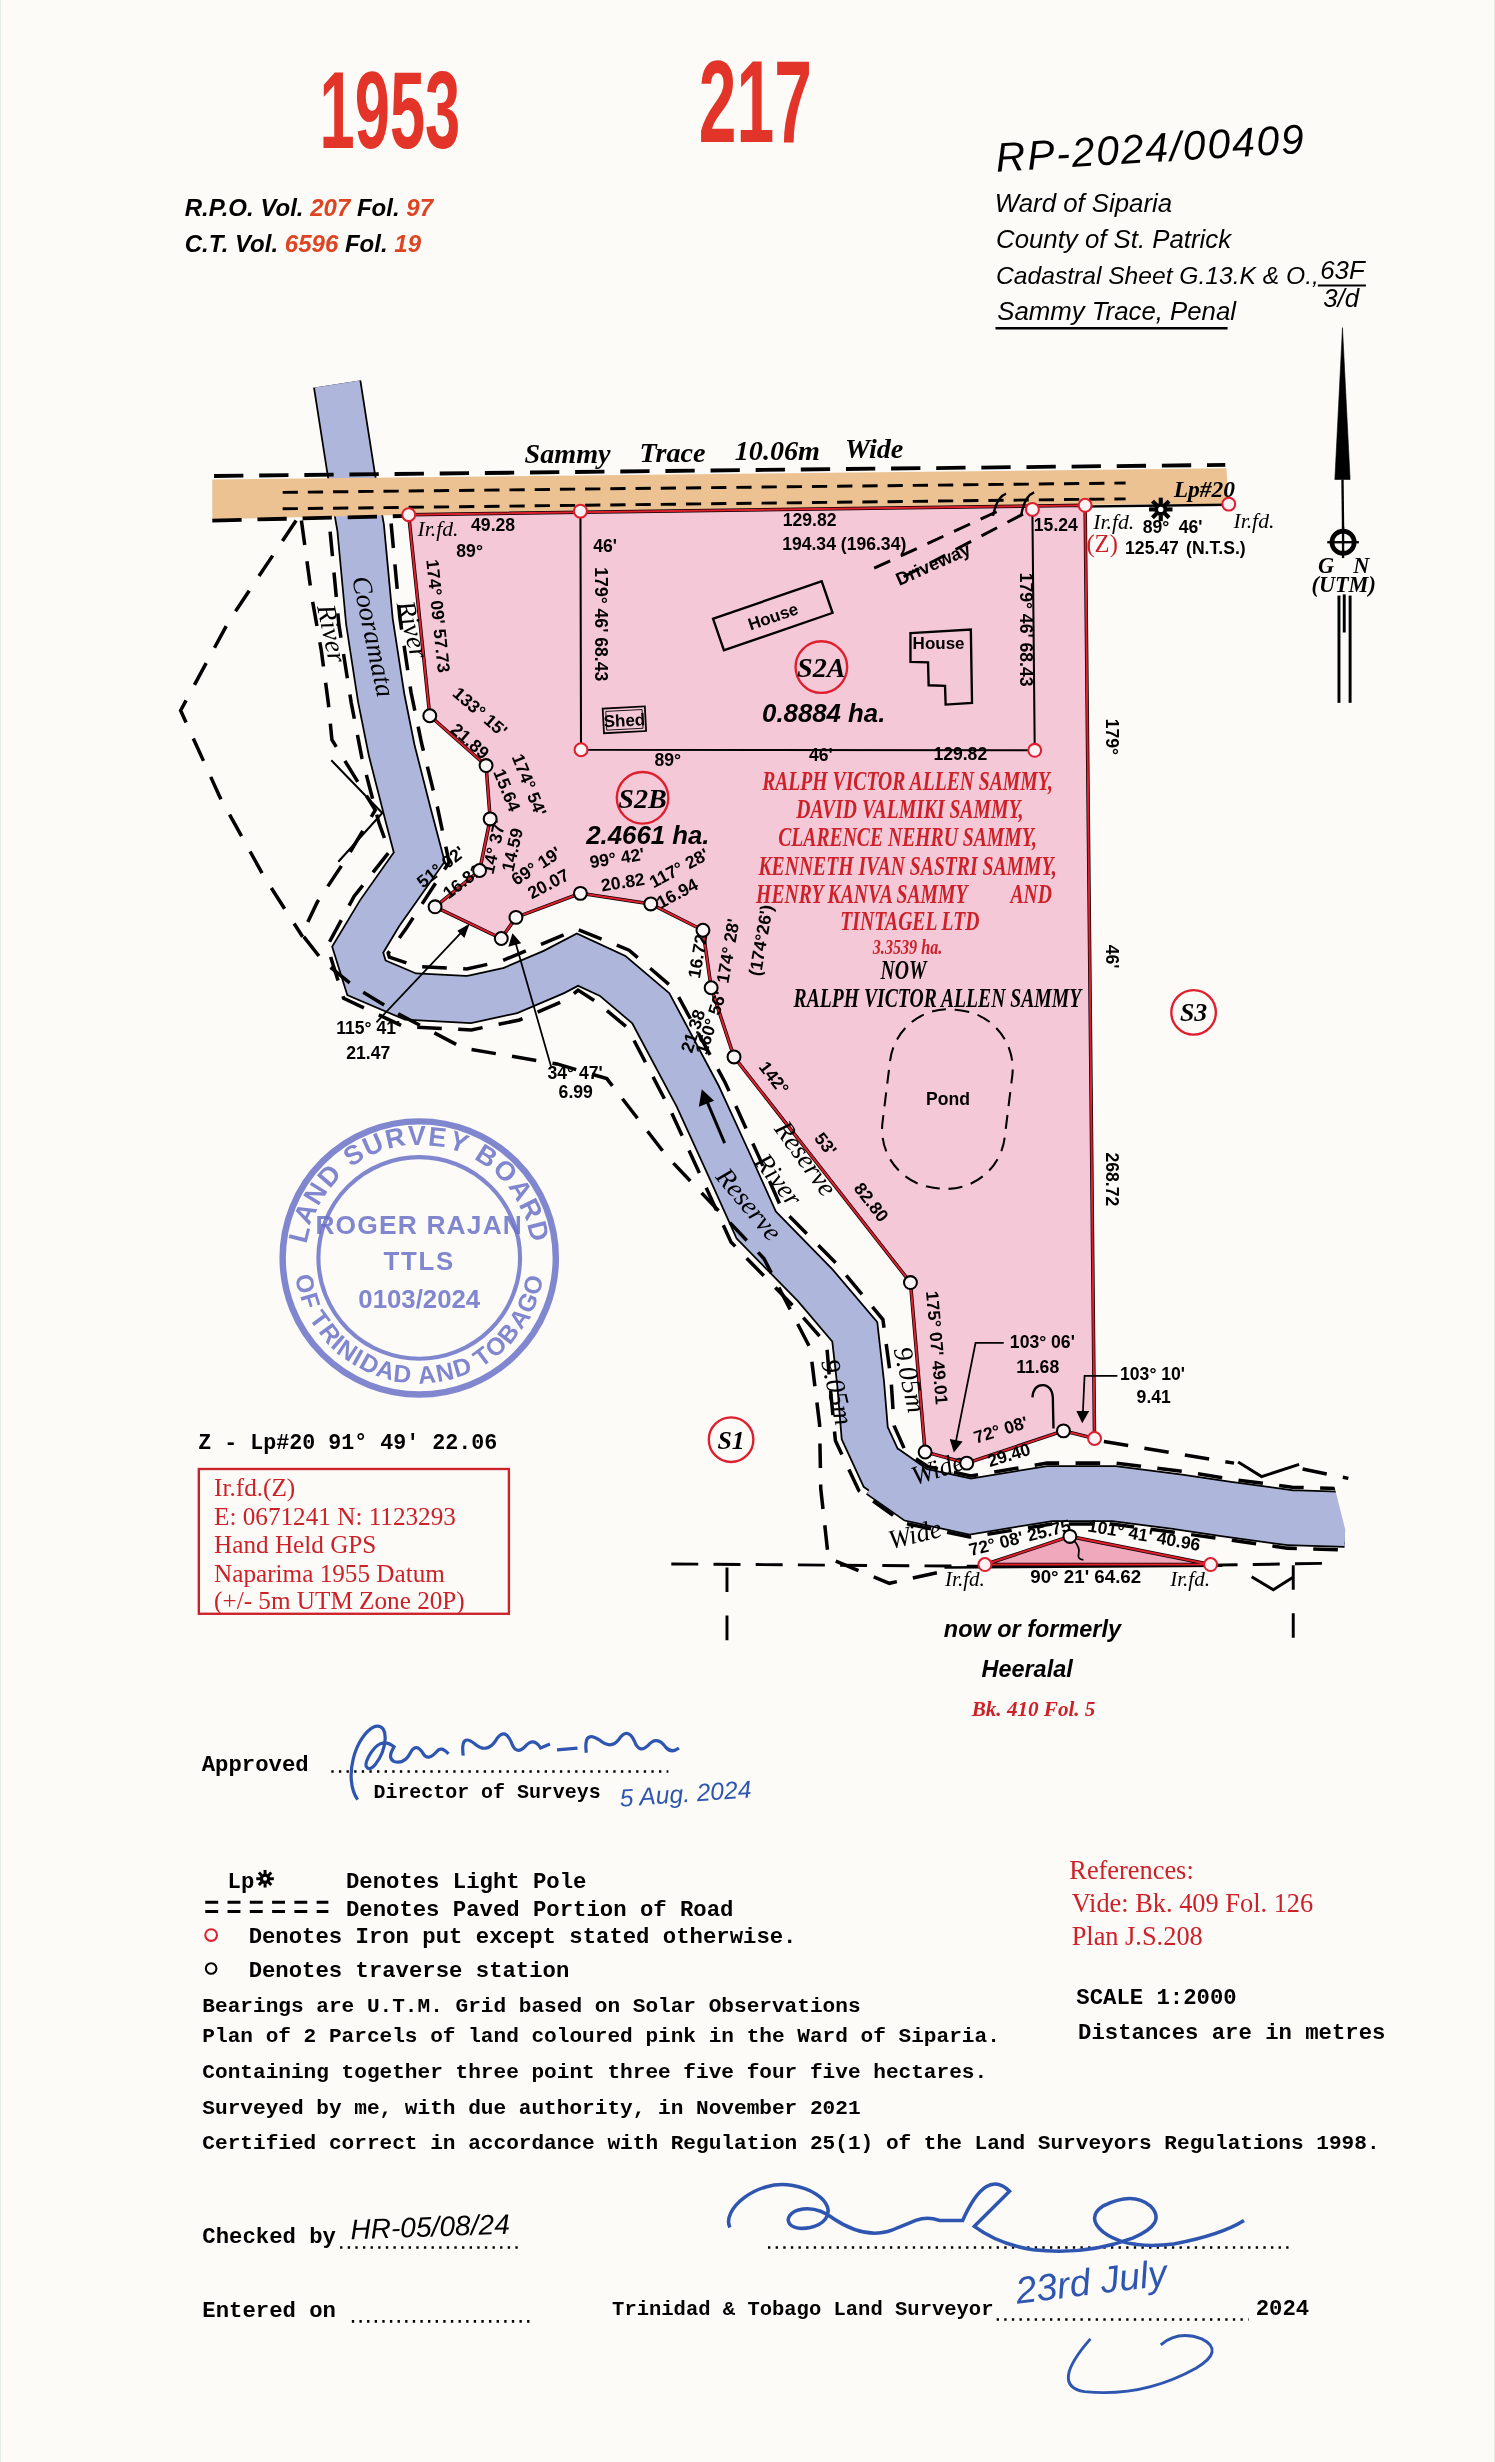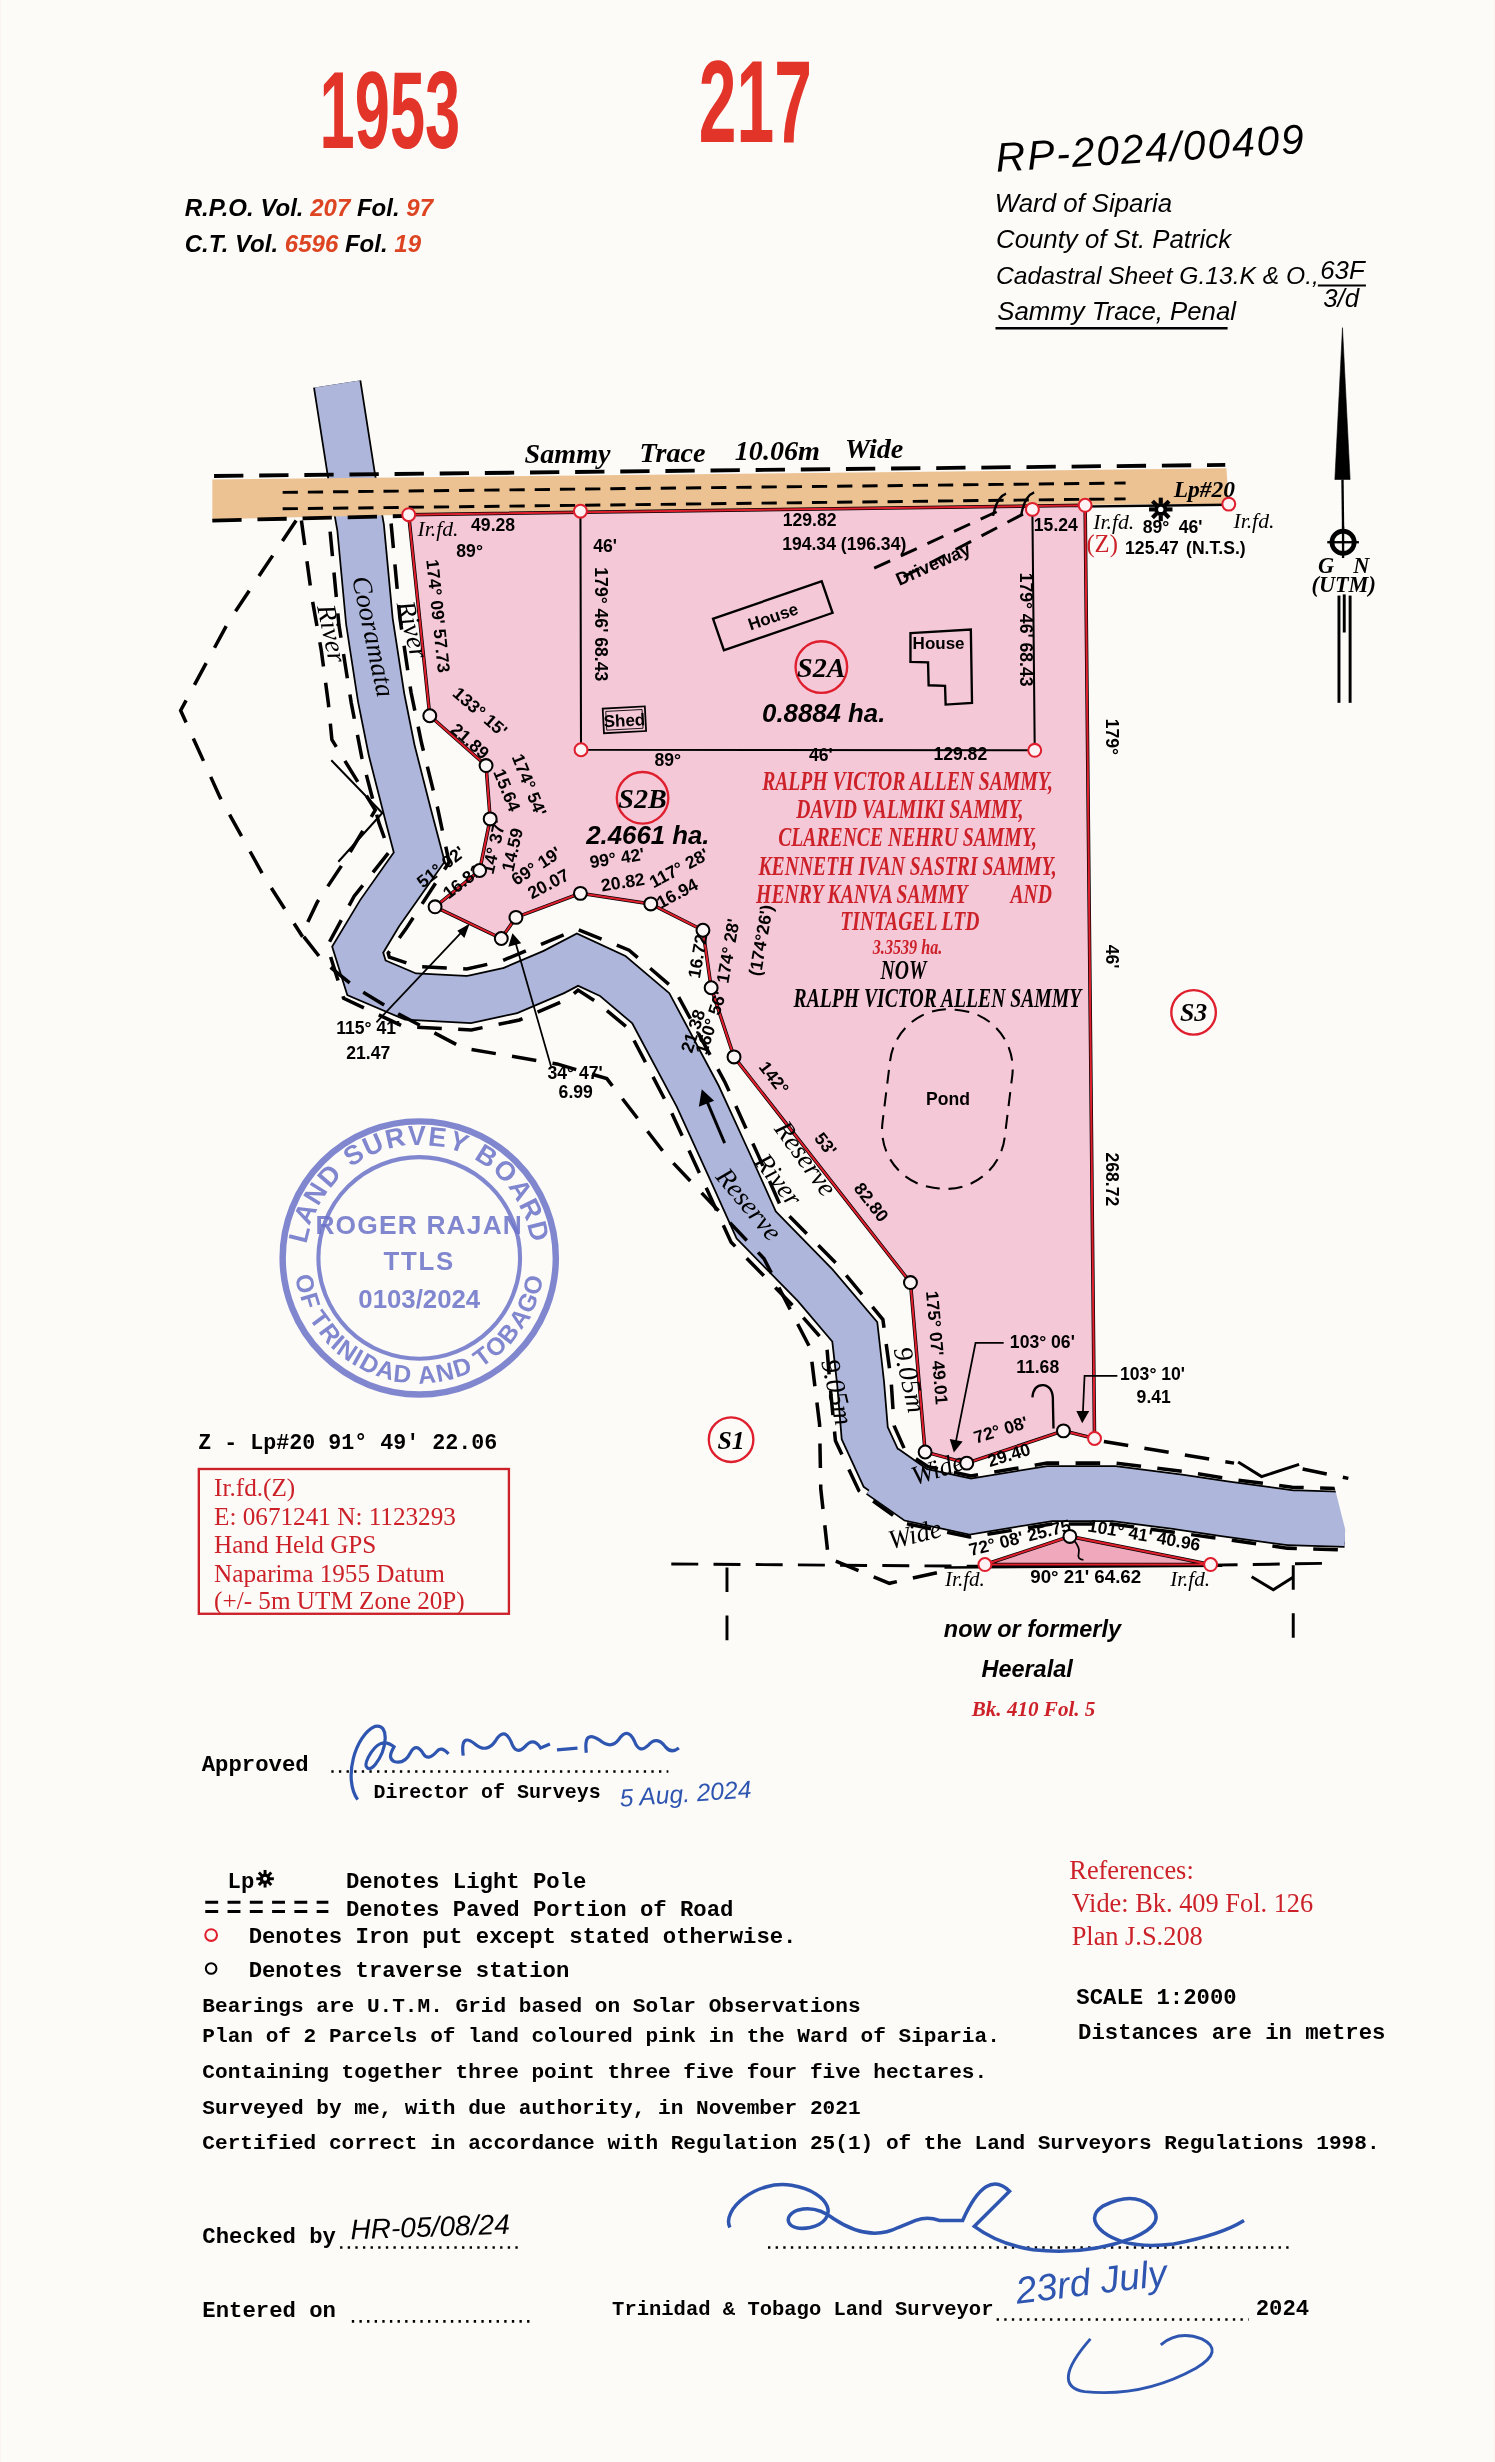--- a/index.html
+++ b/index.html
@@ -1,16 +1,16 @@
 <!DOCTYPE html>
 <html style="font-size:9.4px"><head>
 <meta charset="utf-8">
 <style>
 html,body{margin:0;padding:0;background:#fff;}
-#page{position:relative;width:1495px;height:2462px;background:#fca5a5;font-family:"Liberation Sans",sans-serif;}
+#page{position:relative;width:1495px;height:2462px;background:#15803d;font-family:"Liberation Sans",sans-serif;}
 svg{position:absolute;top:0;left:0;display:block;}
 </style>
 </head>
 <body>
 <div id="page">
 <svg width="1495" height="2462" viewBox="0 0 2550 4200">
 <rect width="2550" height="4200" fill="#fcfbf8"></rect>
 
 <text x="545" y="253" font-size="186" font-weight="bold" fill="#e23428" textLength="240" lengthAdjust="spacingAndGlyphs">1953</text>
 

